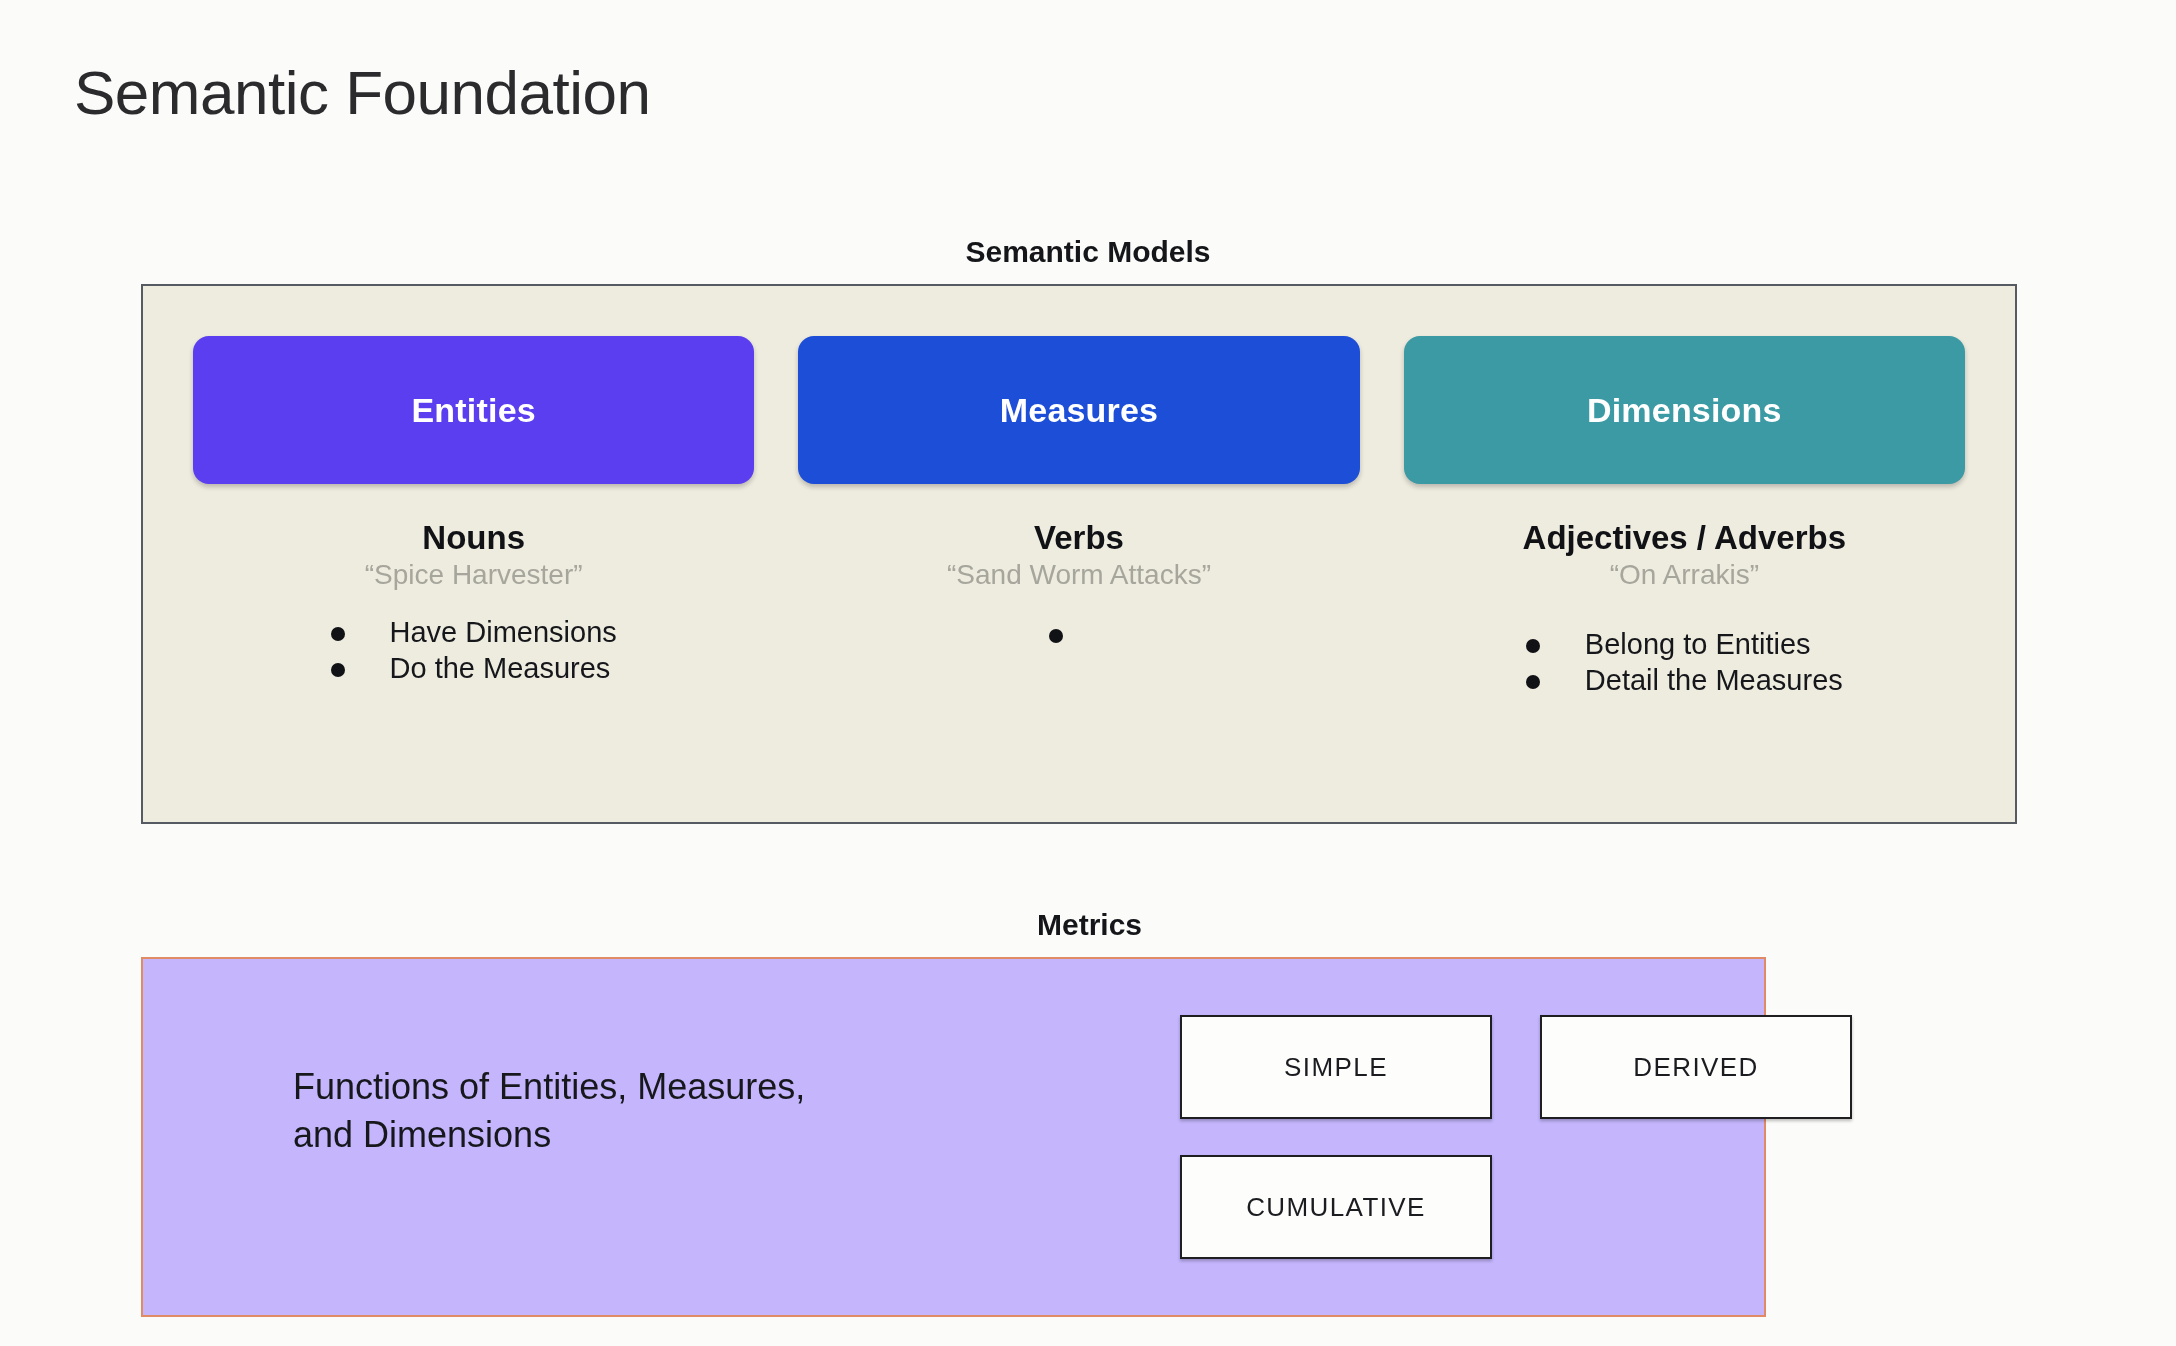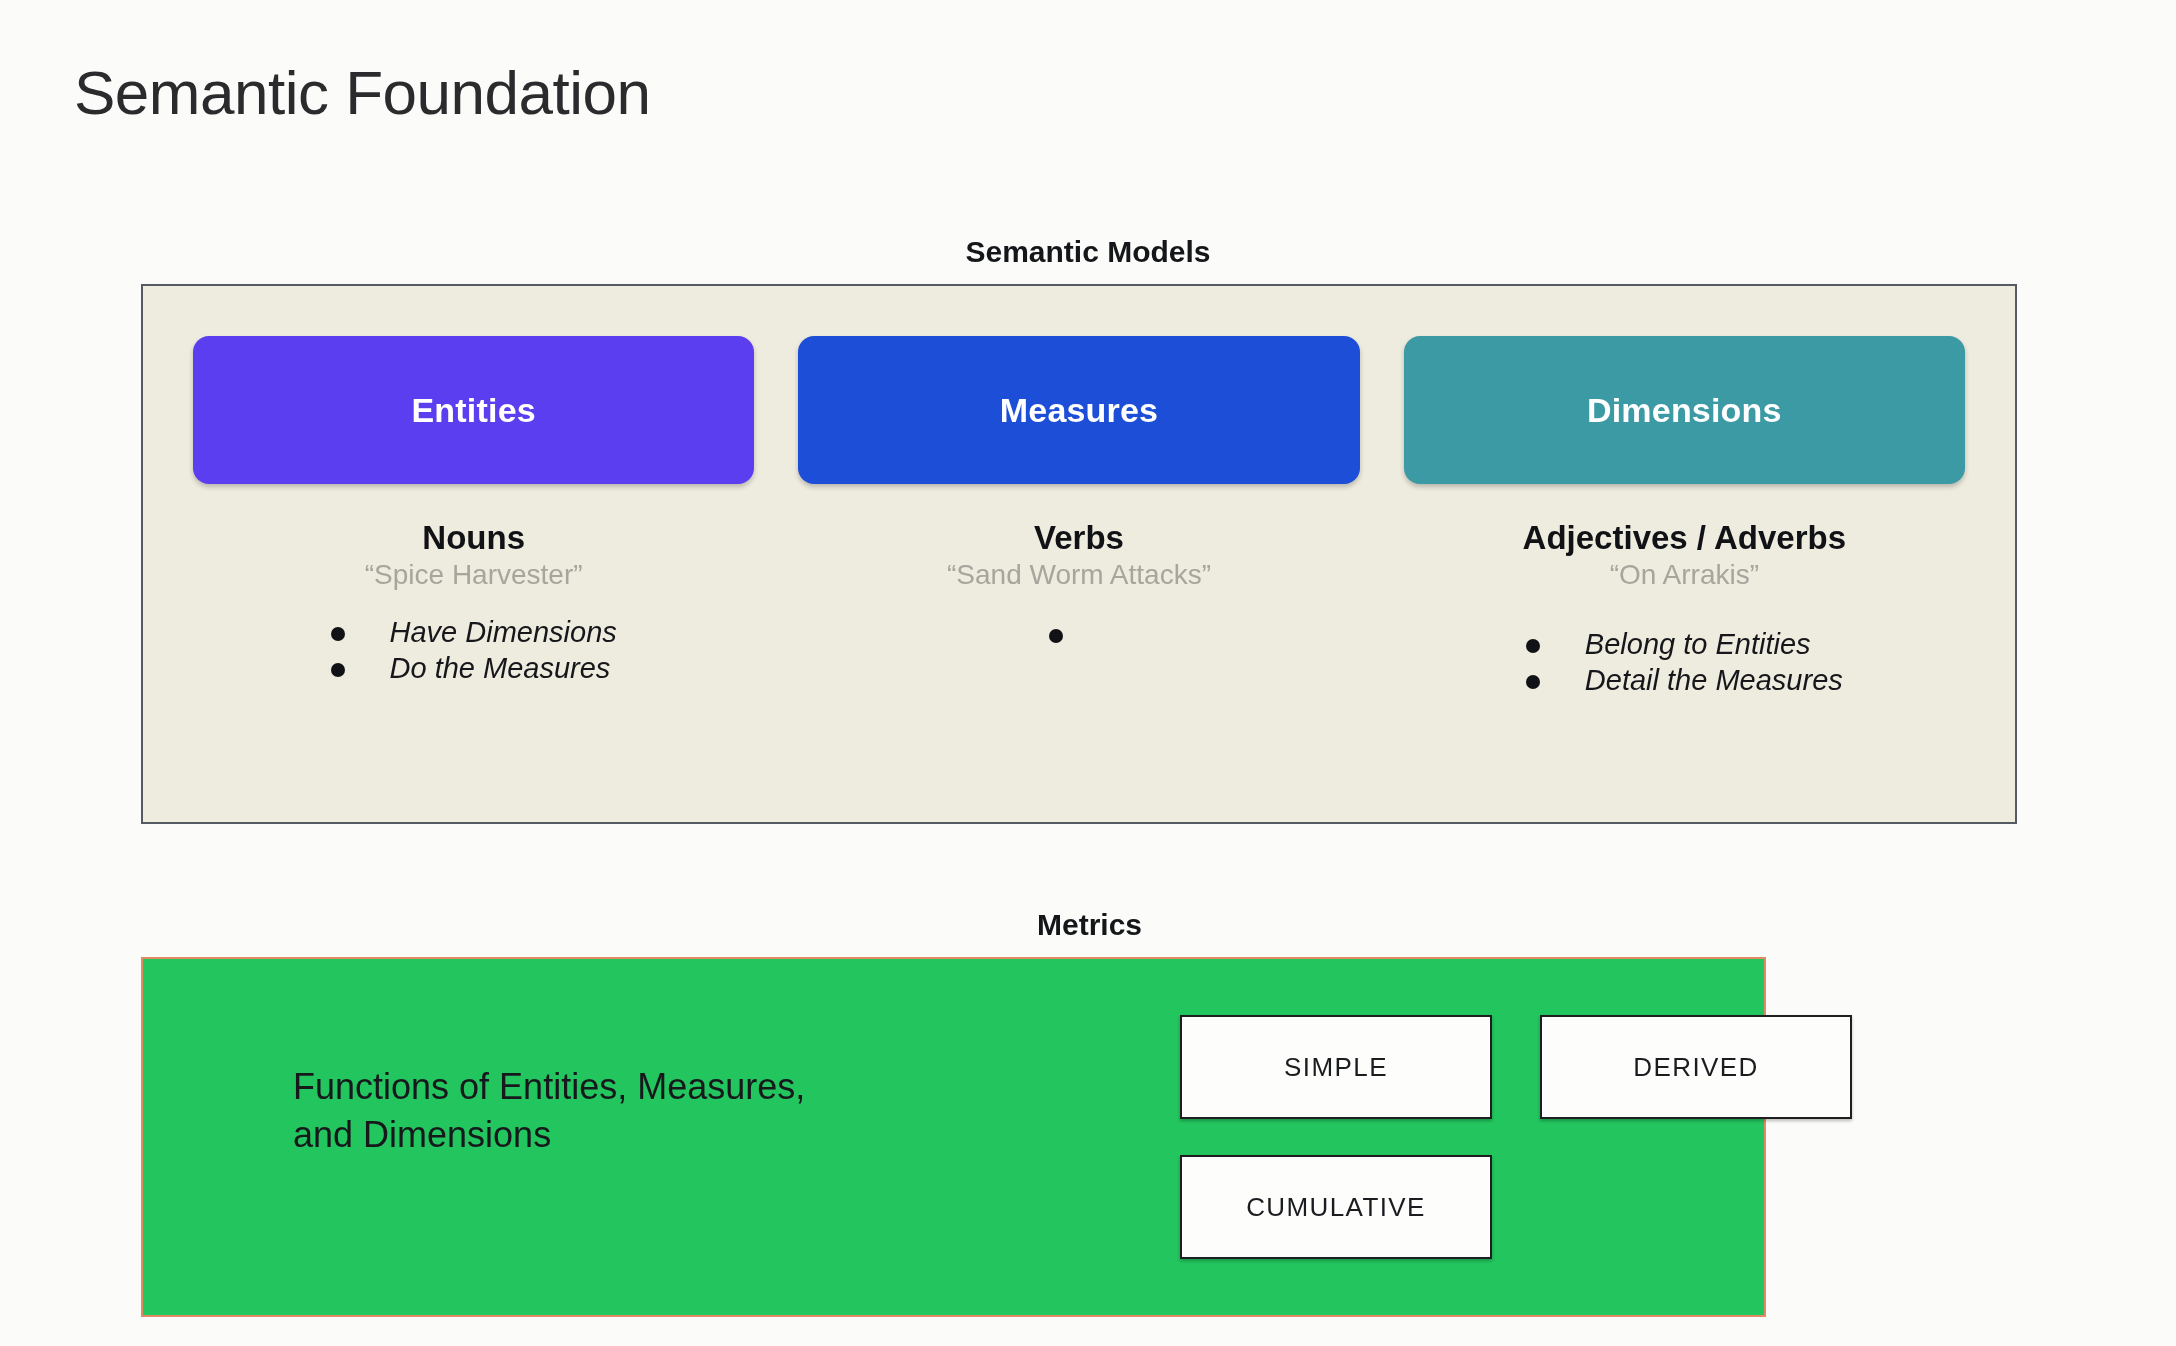--- a/index.html
+++ b/index.html
@@ -114,21 +114,20 @@
     text-align: center;
     line-height: 1.1;
     white-space: nowrap;
   }
 
   .bullet-list {
     margin: 12px;
     padding: 0;
     list-style: none;
     align-self: center;
-    font-style: italic;
   }
   .col-entities   .bullet-list { margin-top: 26px; }
   .col-measures   .bullet-list { margin-top: 28px; }
   .col-dimensions .bullet-list { margin-top: 38px; }
 
   .bullet-item {
     display: flex;
     align-items: flex-start;
     font-size: 29px;
     color: #16171b;
@@ -146,21 +145,21 @@
   }
   .bullet-text { white-space: pre-line; }
 
   
   #metrics-panel {
     position: absolute;
     left: 141px;
     top: 957px;
     width: 1625px;
     height: 360px;
-    background: #22c55e;
+    background: #c4b5fd;
     border: 2px solid #e08a66;
     box-sizing: border-box;
   }
   #metrics-description {
     position: absolute;
     left: 150px;
     top: 104px;
     width: 760px;
     font-size: 36px;
     line-height: 1.32;

